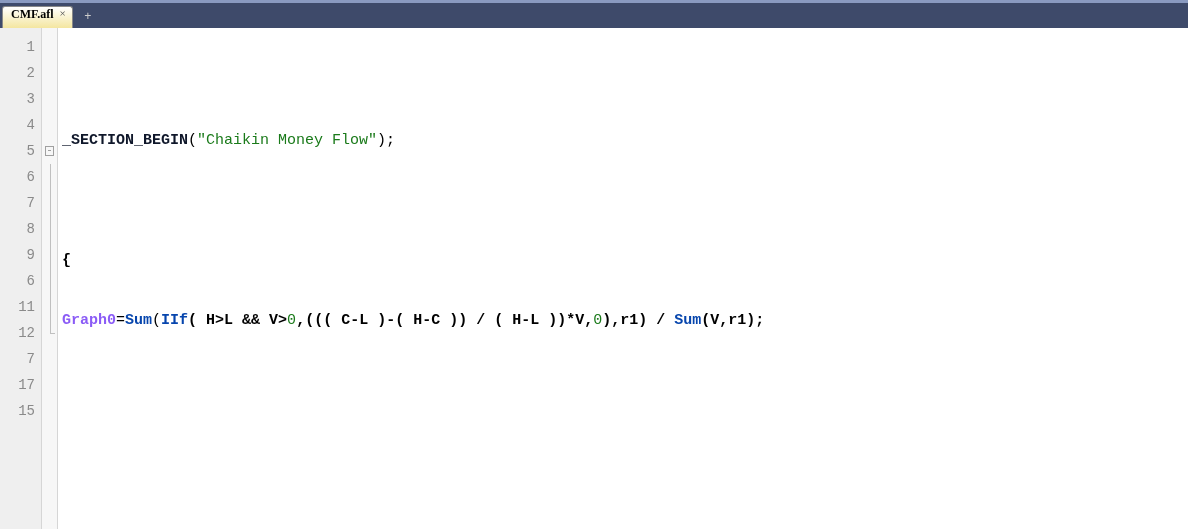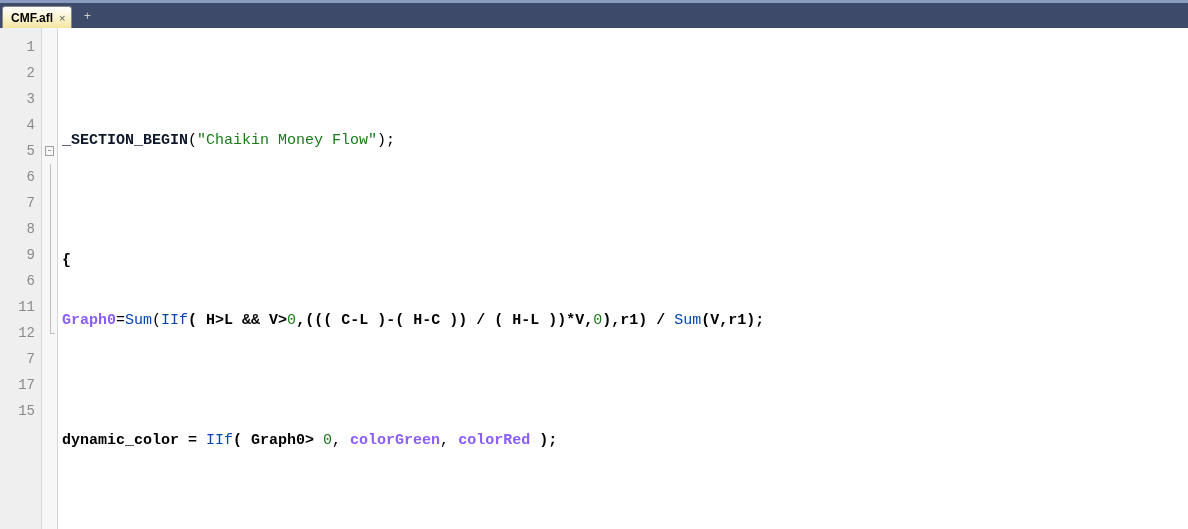--- a/index.html
+++ b/index.html
@@ -7,24 +7,24 @@
   .tab-bar {
     height: 28px;
     background: #3e4a6a;
     display: flex;
     align-items: flex-end;
     border-top: 3px solid #8a9ac0;
     padding-left: 2px;
   }
   .tab {
     display: flex;
-    align-items: center;
+    align-items: flex-start;
     height: 22px;
     padding: 0 6px 0 8px;
-    font-family: Liberation Sans, sans-serif;
+    font-family: Liberation Serif, serif;
     font-size: 12px;
     font-weight: bold;
     color: #000;
     background: linear-gradient(#fff, #f4e6a0);
     border: 1px solid #888;
     border-bottom: none;
     border-radius: 3px 3px 0 0;
     margin-right: 2px;
     cursor: pointer;
   }
@@ -130,21 +130,21 @@
     font-size: 15px;
     white-space: pre;
     color: #000;
     padding-left: 4px;
   }
   .code .line {
     height: 26px;
     line-height: 26px;
   }
   .kw { color: #0f172a; font-weight: bold; }       
-  .func { color: #0645ad; font-weight: normal; }     
+  .func { color: #0645ad; font-weight: bold; }     
   .str { color: #1a7a1a; }                          
   .id  { color: #8b5cf6; font-weight: bold; }      
   .num { color: #1a7a1a; }
   .plain { color: #000; font-weight: bold; }
 </style>
 </head>
 <body>
 
 <div class="tab-bar">
   <div class="tab">
@@ -203,21 +203,20 @@
       <div></div>
       <div></div>
     </div>
   <div class="code">
     <div class="line"></div>
     <div class="line"><span class="kw">_SECTION_BEGIN</span><span>(</span><span class="str">"Chaikin Money Flow"</span><span>);</span></div>
     <div class="line"></div>
     <div class="line"><span class="plain">{</span></div>
     <div class="line"><span class="id">Graph0</span><span>=</span><span class="func">Sum</span><span>(</span><span class="func">IIf</span><span class="plain">( H&gt;L &amp;&amp; V&gt;</span><span class="num">0</span><span class="plain">,((( C-L )-( H-C )) / ( H-L ))*V,</span><span class="num">0</span><span class="plain">),r1) / </span><span class="func">Sum</span><span class="plain">(V,r1);</span></div>
     <div class="line"></div>
-    <div class="line"><span class="plain">dynamic_color = </span><span class="func">IIf</span><span class="plain">( Graph0&gt; </span><span class="num">0</span><span>, </span><span class="id">colorGreen</span><span>, </span><span class="id">colorRed</span><span class="plain"> );</span></div>
     
     
     
     
     
     
     
   </div>
 </div>
 

